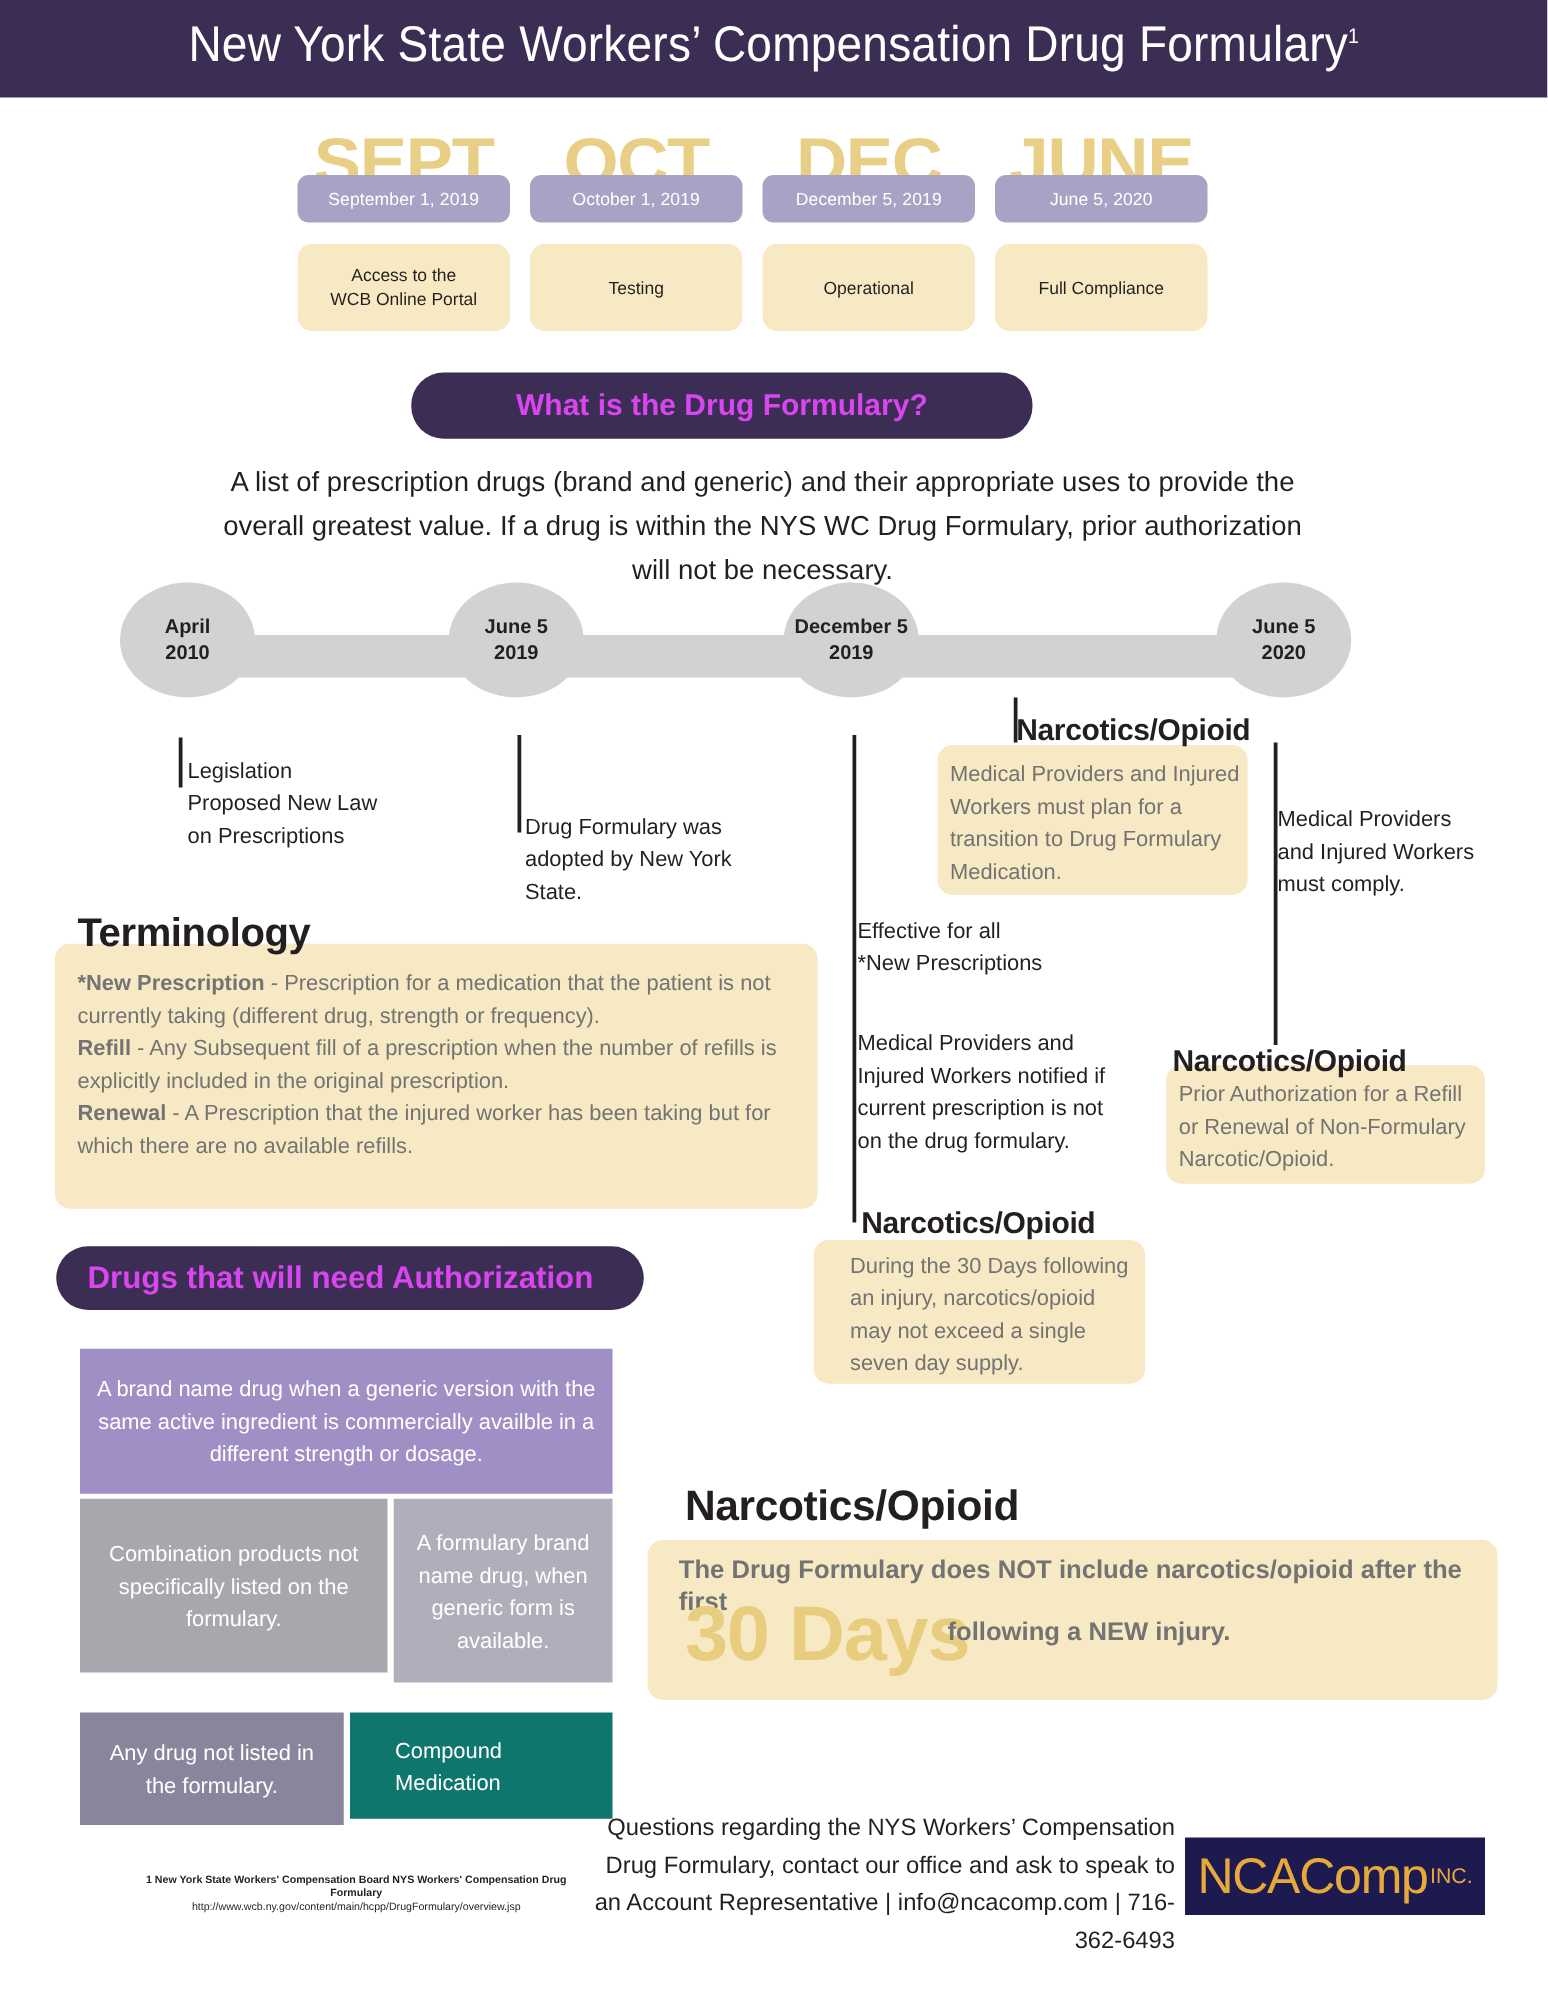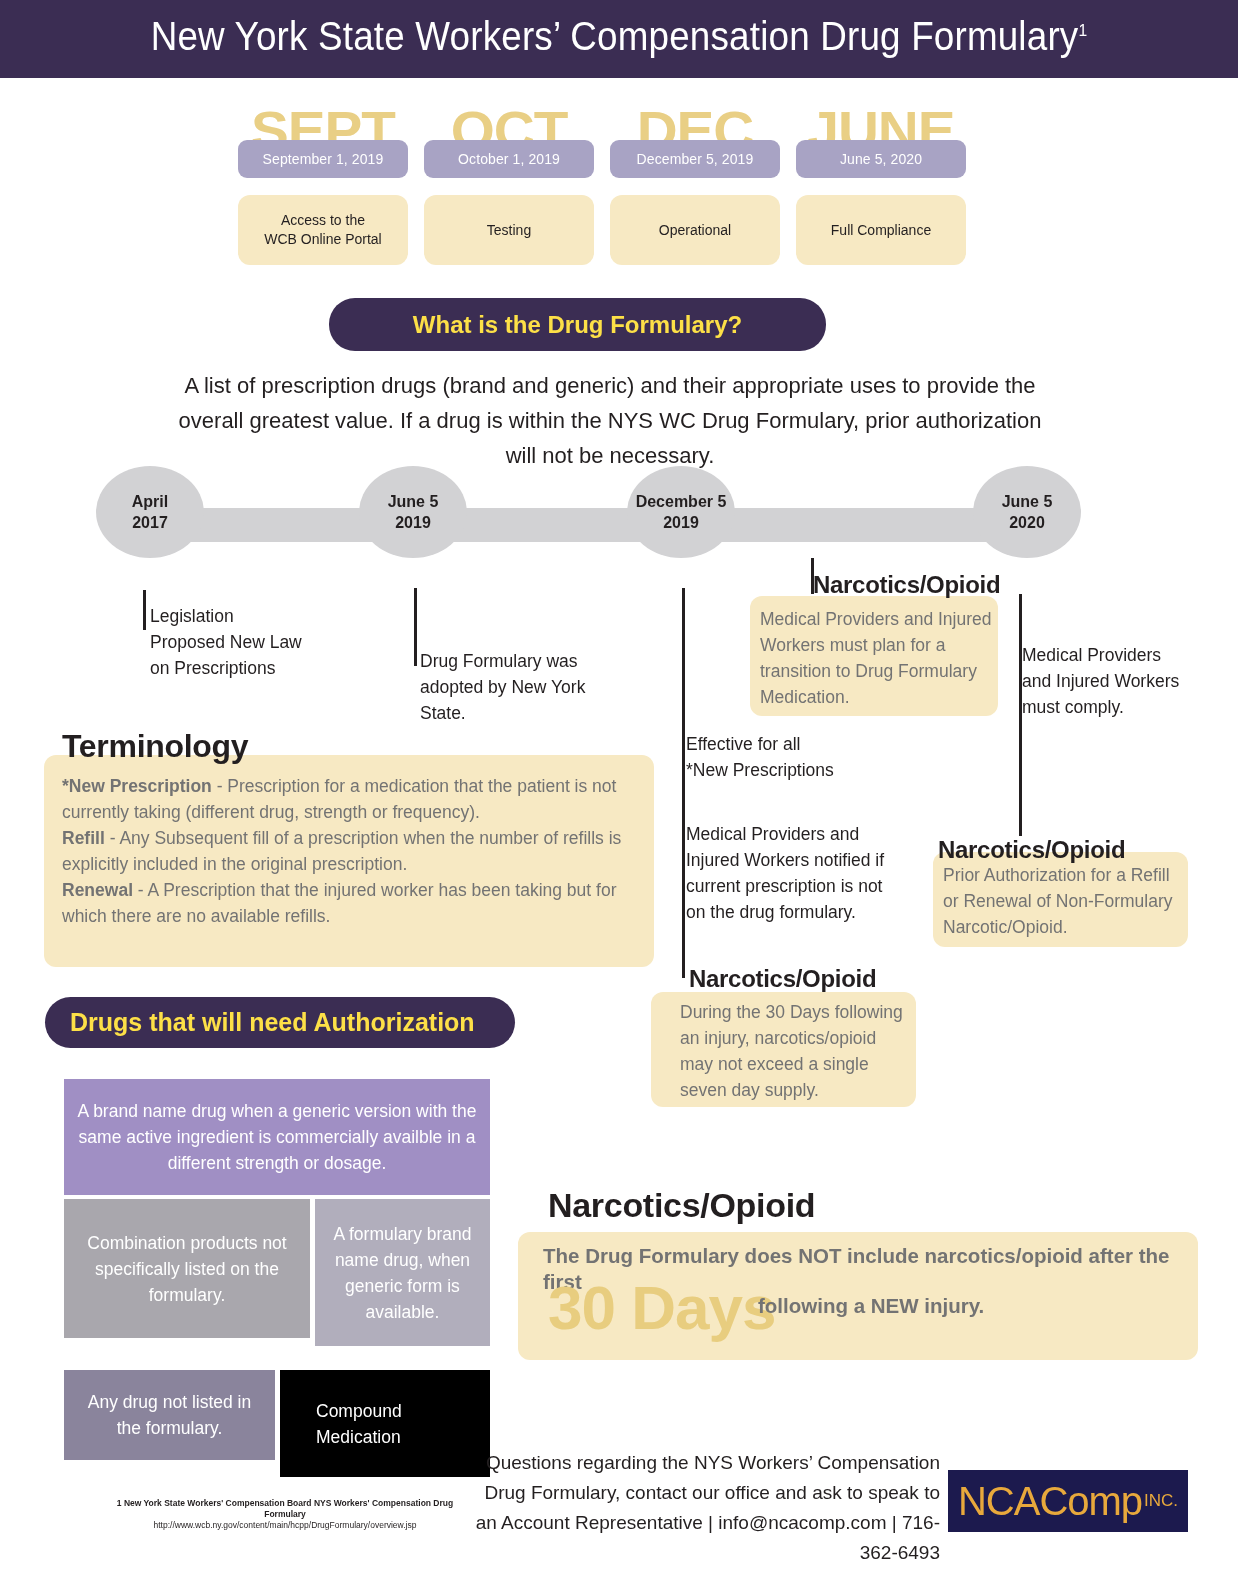--- a/index.html
+++ b/index.html
@@ -69,21 +69,21 @@
     line-height: 19px;
     font-family: "Liberation Sans Narrow", "Liberation Sans", sans-serif;
     padding: 0 8px;
   }
 
   
   .banner {
     position: absolute;
     background: #3b2d53;
     border-radius: 26px;
-    color: #fde047;
+    color: #d946ef;
     display: flex; align-items: center; justify-content: center;
     font-weight: 700;
     font-family: "Liberation Sans Narrow", "Liberation Sans", sans-serif;
   }
   #what-banner {
     left: 329px; top: 298px; width: 497px; height: 53px;
     font-size: 24px;
   }
   #auth-banner {
     left: 45px; top: 997px; width: 470px; height: 51px;
@@ -280,21 +280,21 @@
         </div>
     </div>
   </div>
 
   <div class="banner" id="what-banner">What is the Drug Formulary?</div>
   <div class="intro-text">A list of prescription drugs (brand and generic) and their appropriate uses to provide the overall greatest value. If a drug is within the NYS WC Drug Formulary, prior authorization will not be necessary.</div>
 
   <div class="tl-bar"></div>
   <div class="tl-node" style="left:96px;">
     <span>April</span>
-    <span>2017</span>
+    <span>2010</span>
   </div>
   <div class="tl-node" style="left:359px;">
     <span>June 5</span>
     <span>2019</span>
   </div>
   <div class="tl-node" style="left:627px;">
     <span>December 5</span>
     <span>2019</span>
   </div>
   <div class="tl-node" style="left:973px;">
@@ -342,21 +342,21 @@
     <div><b>*New Prescription</b><span> - Prescription for a medication that the patient is not currently taking (different drug, strength or frequency).</span></div>
     <div><b>Refill</b><span> - Any Subsequent fill of a prescription when the number of refills is explicitly included in the original prescription.</span></div>
     <div><b>Renewal</b><span> - A Prescription that the injured worker has been taking but for which there are no available refills.</span></div>
   </div>
 
   <div class="banner" id="auth-banner">Drugs that will need Authorization</div>
   <div class="auth-cell" style="left:64px;  top:1079px; width:426px; height:116px; background:#a08fc4;">A brand name drug when a generic version with the same active ingredient is commercially availble in a different strength or dosage.</div>
   <div class="auth-cell" style="left:64px;  top:1199px; width:246px; height:139px; background:#a9a7ad;">Combination products not specifically  listed on the formulary.</div>
   <div class="auth-cell" style="left:64px;  top:1370px; width:211px; height:90px;  background:#8a849c;">Any drug not listed in the formulary.</div>
   <div class="auth-cell" style="left:315px; top:1199px; width:175px; height:147px; background:#b1aebc;">A formulary brand name drug, when generic form is available.</div>
-  <div class="auth-cell" style="left:280px; top:1370px; width:210px; height:107px; background:#000000; justify-content:flex-start; padding-left:36px; text-align:left;">
+  <div class="auth-cell" style="left:280px; top:1370px; width:210px; height:85px; background:#0f766e; justify-content:flex-start; padding-left:36px; text-align:left;">
       <span style="display:inline-block; max-width:120px;">Compound Medication</span>
     </div>
 
   <div class="cream-box" id="nd-box"></div>
   <div class="cream-title" id="nd-title">Narcotics/Opioid</div>
   <div class="cream-body" id="nd-line1">The Drug Formulary does NOT include narcotics/opioid after the first</div>
   <div id="nd-big">30 Days</div>
   <div class="cream-body" id="nd-line2">following a NEW injury.</div>
 
   <div class="footnote">

